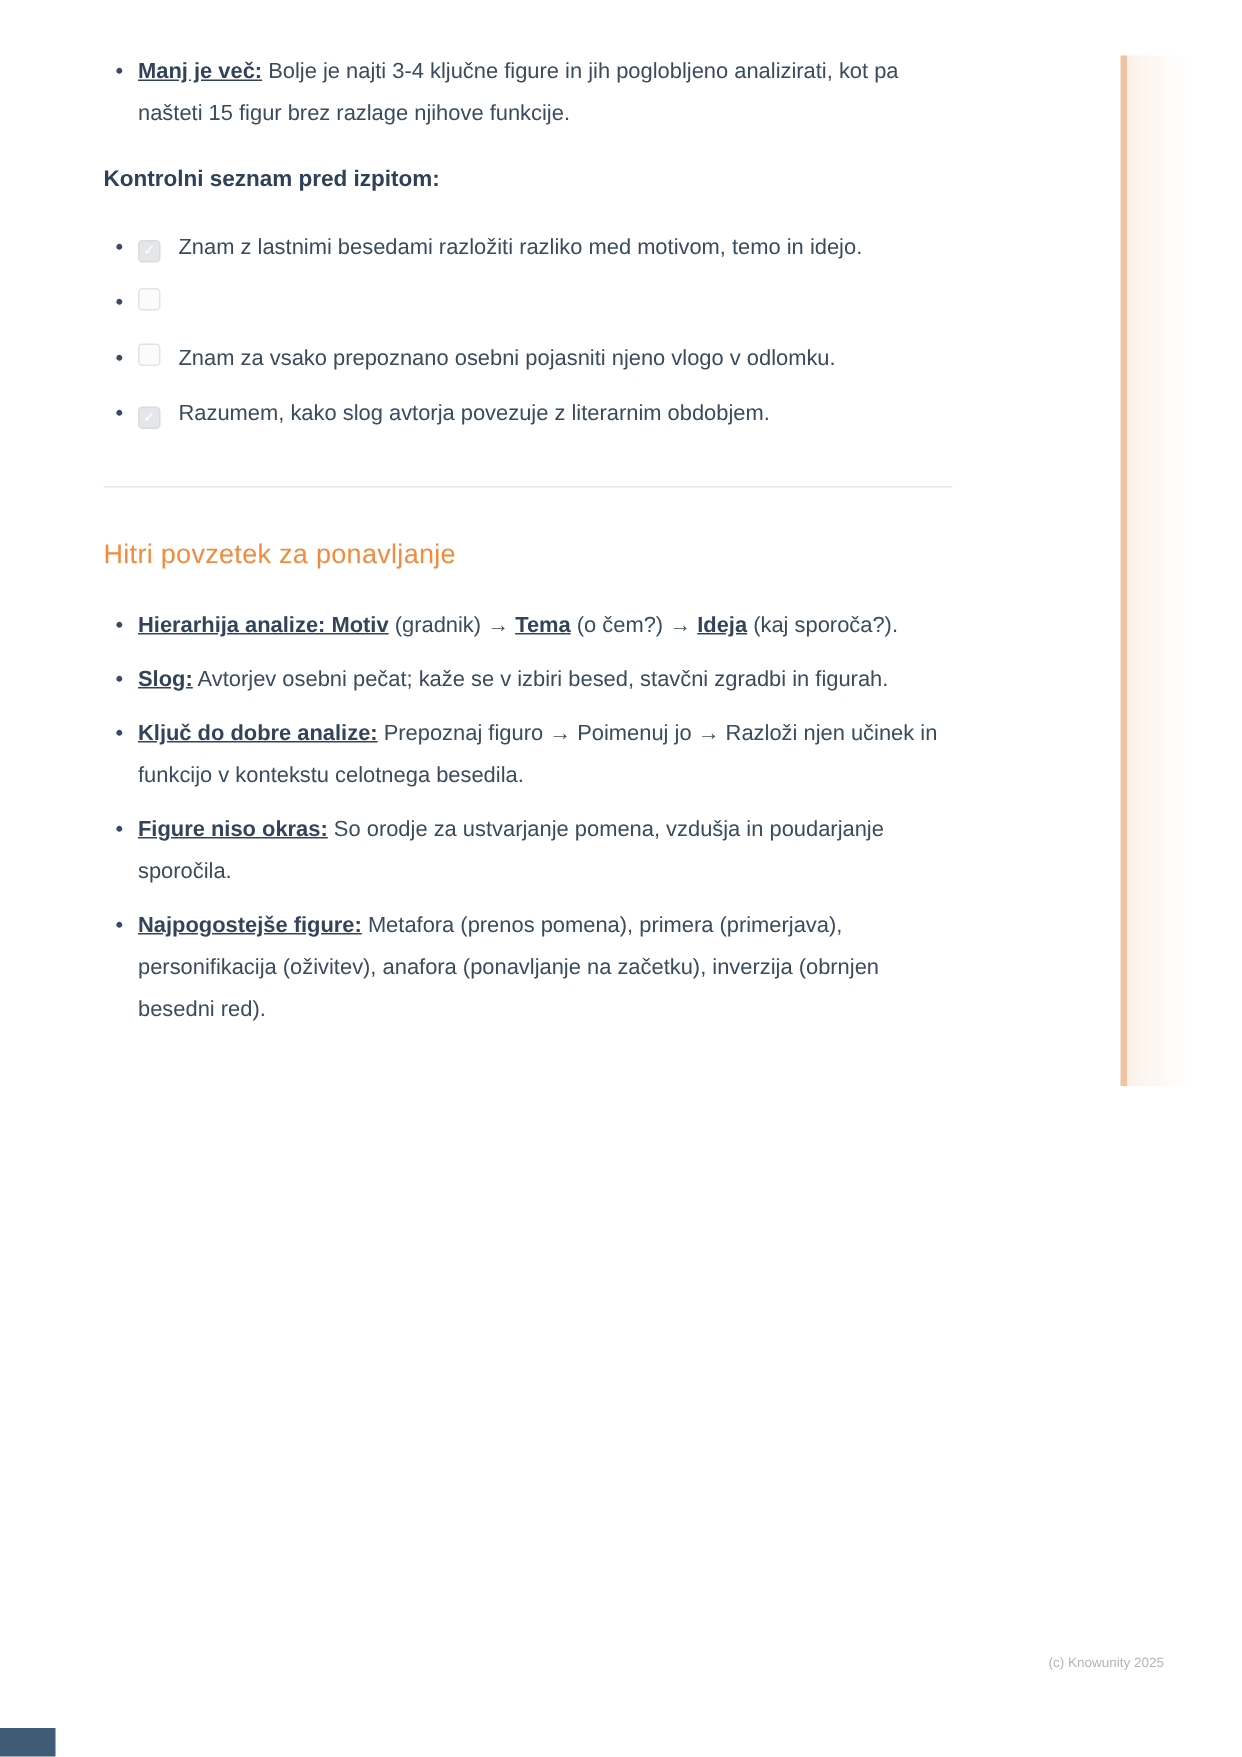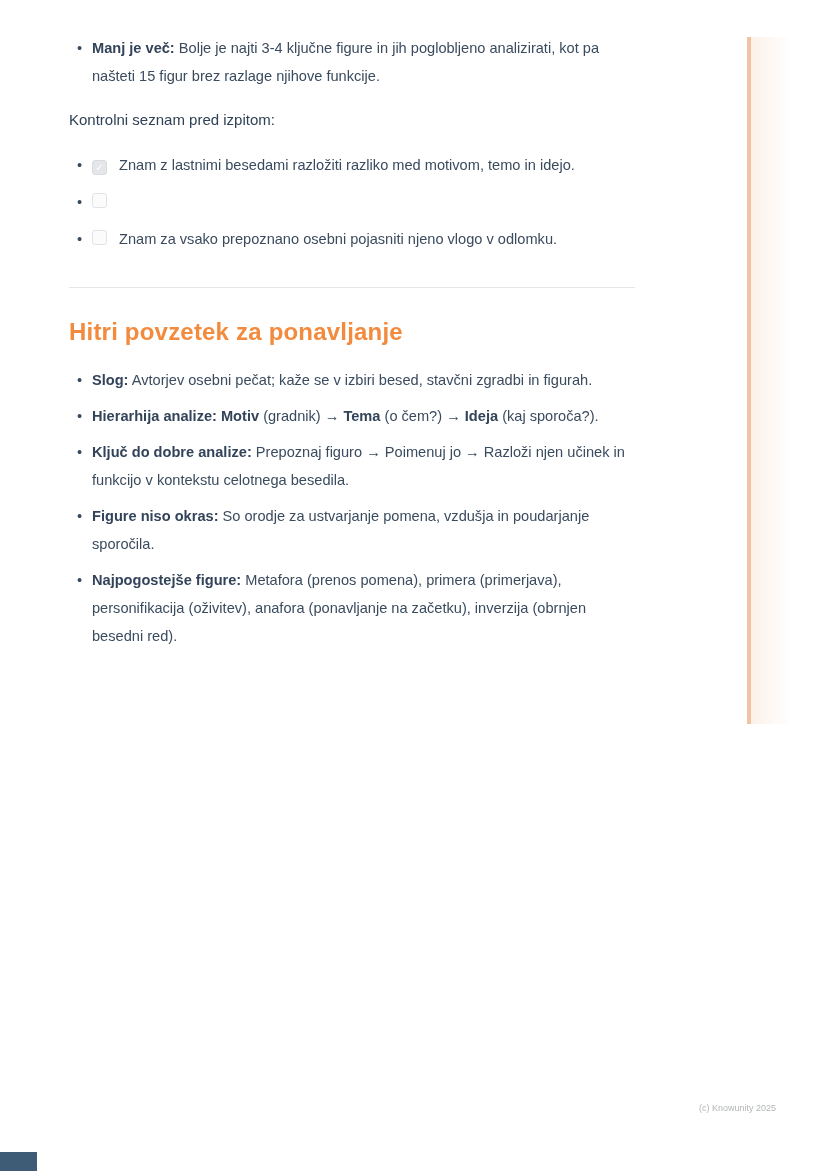--- a/index.html
+++ b/index.html
@@ -25,23 +25,23 @@
   ul.bullets li {
     position: relative;
     margin: 0 0 8px 0;
   }
   ul.bullets li::before {
     content: '•';
     position: absolute;
     left: -15px; top: 0;
     color: #3a4b5e;
   }
-  strong, b, .bold { font-weight: bold; color: #33445a; }
+  strong, b, .bold { font-weight: bold; color: #33445a; text-decoration: underline; }
   .checklist-title {
-    font-weight: normal;
+    font-weight: bold;
     color: #2f4156;
     font-size: 15px;
     margin: 16px 0 17px 0;
   }
   ul.checklist { margin-top: 4px; }
   ul.checklist li { margin-bottom: 9px; }
   .checkbox {
     display: inline-flex;
     align-items: center;
     justify-content: center;
@@ -61,22 +61,22 @@
     border: 1px solid #d9dbde;
     color: #ffffff;
     font-weight: bold;
   }
   .divider {
     border: none;
     border-top: 1px solid #e7e7e7;
     margin: 34px 0 0 0;
   }
   .summary-heading {
-    font-size: 24px;
-    font-weight: bold;
+    font-size: 18px;
+    font-weight: normal;
     margin: 30px 0 20px 0;
     letter-spacing: 0.2px;
   }
   .accent-bar {
     position: absolute;
     left: 747px; top: 37px;
     width: 45px; height: 687px;
   }
   .corner-bar {
     position: absolute;
@@ -100,29 +100,30 @@
   <ul class="bullets">
       <li><strong>Manj je več:</strong><span> Bolje je najti 3-4 ključne figure in jih poglobljeno analizirati, kot pa našteti 15 figur brez razlage njihove funkcije.</span></li>
     </ul>
 
   <div class="checklist-title">Kontrolni seznam pred izpitom:</div>
 
   <ul class="bullets checklist" id="checklist-host">
       <li><span class="checkbox checked">✓</span><span>Znam z lastnimi besedami razložiti razliko med motivom, temo in idejo.</span></li>
       <li><span class="checkbox unchecked"></span></li>
       <li><span class="checkbox unchecked"></span><span>Znam za vsako prepoznano osebni pojasniti njeno vlogo v odlomku.</span></li>
+      <li><span class="checkbox checked">✓</span><span>Razumem, kako slog avtorja povezuje z literarnim obdobjem.</span></li>
     </ul>
 
   <hr class="divider">
 
   <div class="summary-heading" style="color: rgb(242, 139, 62);">Hitri povzetek za ponavljanje</div>
 
   <ul class="bullets">
+      <li><strong>Hierarhija analize: Motiv</strong><span> (gradnik) → </span><strong>Tema</strong><span> (o čem?) → </span><strong>Ideja</strong><span> (kaj sporoča?).</span></li>
       <li><strong>Slog:</strong><span> Avtorjev osebni pečat; kaže se v izbiri besed, stavčni zgradbi in figurah.</span></li>
-      <li><strong>Hierarhija analize: Motiv</strong><span> (gradnik) → </span><strong>Tema</strong><span> (o čem?) → </span><strong>Ideja</strong><span> (kaj sporoča?).</span></li>
       <li><strong>Ključ do dobre analize:</strong><span> Prepoznaj figuro → Poimenuj jo → Razloži njen učinek in funkcijo v kontekstu celotnega besedila.</span></li>
       <li><strong>Figure niso okras:</strong><span> So orodje za ustvarjanje pomena, vzdušja in poudarjanje sporočila.</span></li>
       <li><strong>Najpogostejše figure:</strong><span> Metafora (prenos pomena), primera (primerjava), personifikacija (oživitev), anafora (ponavljanje na začetku), inverzija (obrnjen besedni red).</span></li>
     </ul>
 
 </div>
 
 <div class="accent-bar" style="background: linear-gradient(90deg, rgb(240, 195, 163) 0px, rgb(240, 195, 163) 4px, rgb(252, 241, 233) 4px, rgb(255, 255, 255) 100%);"></div>
 
 <div class="corner-bar" style="background: rgb(62, 92, 118);"></div>

